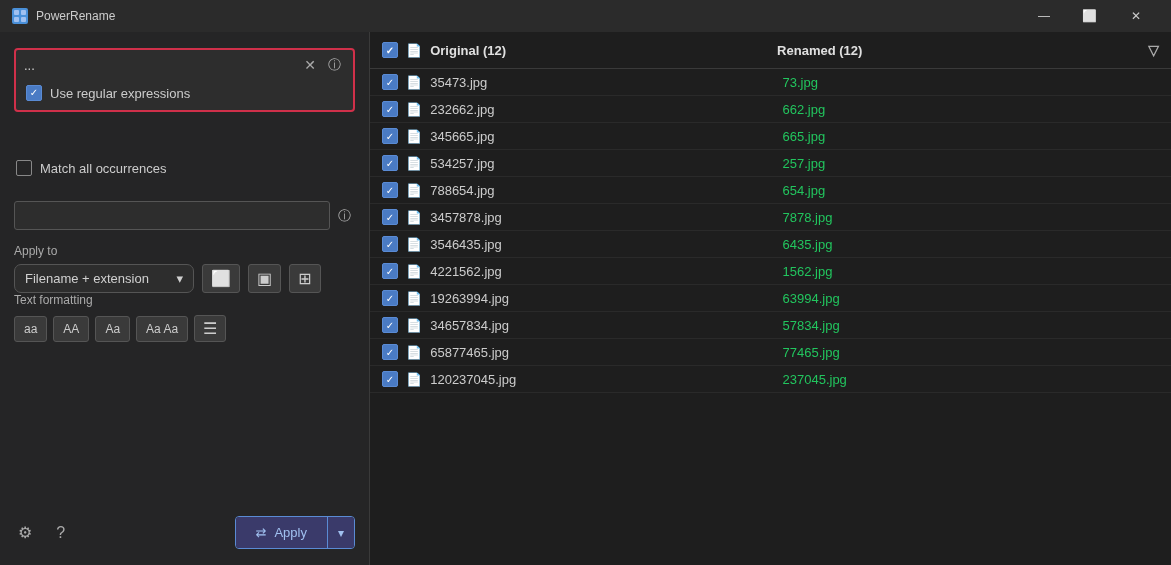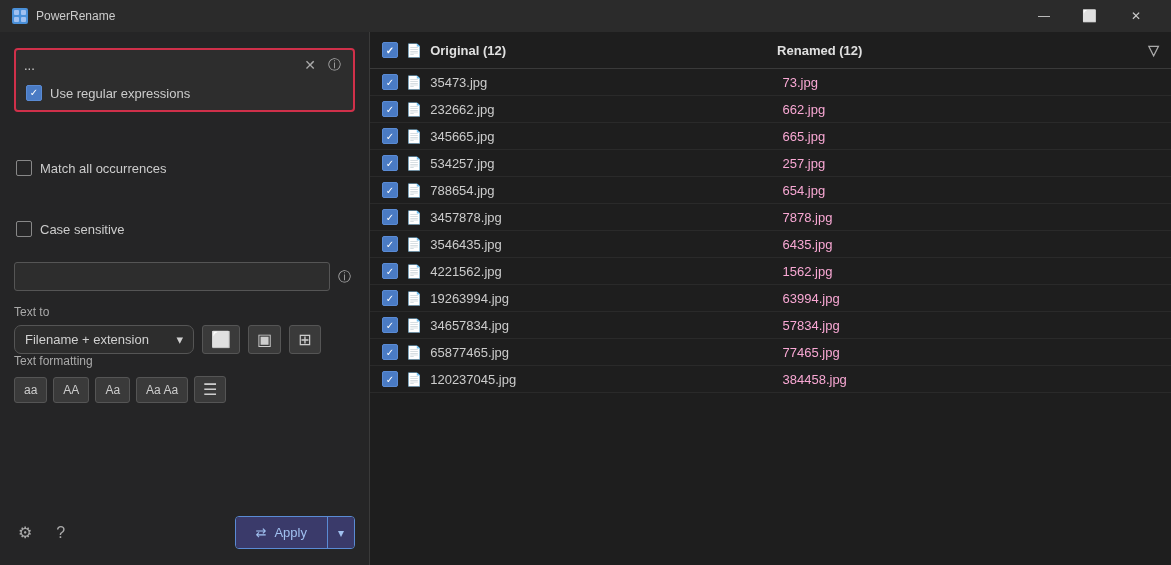--- a/index.html
+++ b/index.html
@@ -331,21 +331,21 @@
       color: #888;
       font-size: 13px;
     }
     .row-original {
       flex: 1;
       display: flex;
       align-items: center;
     }
     .row-renamed {
       flex: 1;
-      color: #f9a8d4;
+      color: #22c55e;
     }
   </style>
 </head>
 <body>
 
 <div class="title-bar">
   <div class="title-bar-left">
     <div class="title-bar-icon">
       <svg width="14" height="14" viewBox="0 0 14 14" fill="none">
         <rect x="1" y="1" width="5" height="5" rx="1" fill="#a0c0f0"></rect>
@@ -380,33 +380,29 @@
         </div>
         <span>Use regular expressions</span>
       </div>
     </div>
 
     <div class="checkbox-row">
       <div class="checkbox-styled unchecked"></div>
       <span>Match all occurrences</span>
     </div>
 
-    <div class="checkbox-row">
-      <div class="checkbox-styled unchecked"></div>
-      <span>Case sensitive</span>
-    </div>
 
     <div class="replace-section">
       <div class="replace-input-row">
         <input class="replace-input" placeholder="" style="">
         <button class="info-btn">ⓘ</button>
       </div>
     </div>
 
-    <div class="apply-to-label">Text to</div>
+    <div class="apply-to-label">Apply to</div>
     <div style="display:flex; align-items:center; gap:8px;">
       <div class="apply-to-select">
         <span>Filename + extension</span>
         <span>▾</span>
       </div>
 
       <button class="fmt-btn" style="font-size:16px; padding:4px 8px;">⬜</button>
       <button class="fmt-btn" style="font-size:16px; padding:4px 8px;">▣</button>
       <button class="fmt-btn" style="font-size:16px; padding:4px 8px;">⊞</button>
     </div>
@@ -592,18 +588,18 @@
         <div class="file-row">
       <div class="row-check">
         <div class="row-check-box">
           <span style="color:white;font-size:10px;">✓</span>
         </div>
       </div>
       <div class="row-original">
         <span class="row-file-icon">📄</span>
         <span>120237045.jpg</span>
       </div>
-      <div class="row-renamed">384458.jpg</div>
+      <div class="row-renamed">237045.jpg</div>
     </div>
       </div>
 
   </div>
 </div>
 
 </body></html>

